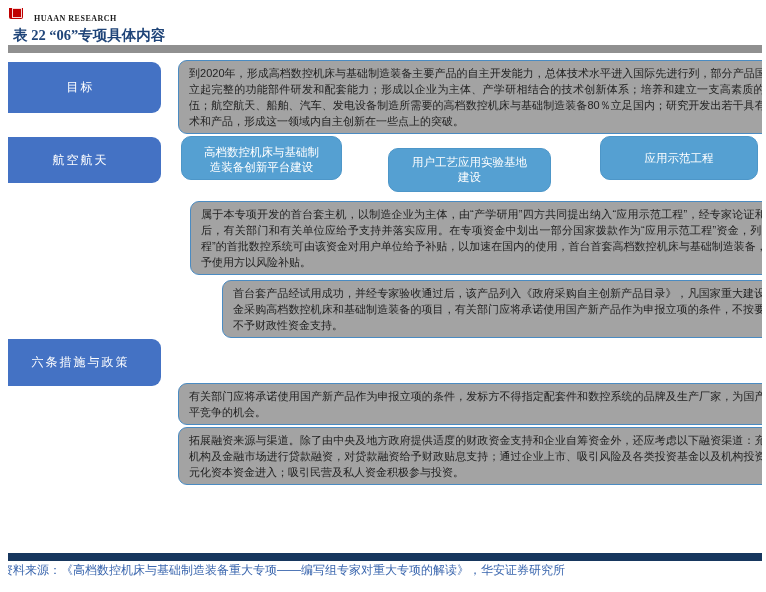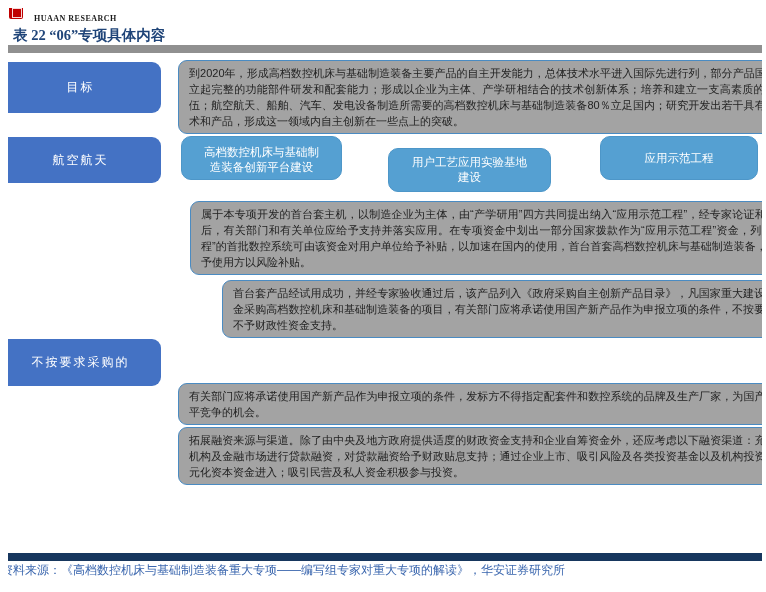--- a/index.html
+++ b/index.html
@@ -74,21 +74,21 @@
     <span>高档数控机床与基础制造装备创新平台建设</span>
   </div>
   <div class="pill pill-1">
     <span>用户工艺应用实验基地建设</span>
   </div>
   <div class="pill pill-2">
     <span>应用示范工程</span>
   </div>
 
   <div class="side-label lbl-measures">
-    <span>不按要求采购的</span>
+    <span>六条措施与政策</span>
   </div>
   <div class="cbox box-m0">属于本专项开发的首台套主机，以制造企业为主体，由“产学研用”四方共同提出纳入“应用示范工程”，经专家论证和领导小组批准后，有关部门和有关单位应给予支持并落实应用。在专项资金中划出一部分国家拨款作为“应用示范工程”资金，列入“应用示范工程”的首批数控系统可由该资金对用户单位给予补贴，以加速在国内的使用，首台首套高档数控机床与基础制造装备，可由该资金给予使用方以风险补贴。</div>
   <div class="cbox box-m1">首台套产品经试用成功，并经专家验收通过后，该产品列入《政府采购自主创新产品目录》，凡国家重大建设项目和使用财政性资金采购高档数控机床和基础制造装备的项目，有关部门应将承诺使用国产新产品作为申报立项的条件，不按要求采购的，主管部门不予财政性资金支持。</div>
   <div class="cbox box-m3">有关部门应将承诺使用国产新产品作为申报立项的条件，发标方不得指定配套件和数控系统的品牌及生产厂家，为国产设备创造公平竞争的机会。</div>
   <div class="cbox box-m4">拓展融资来源与渠道。除了由中央及地方政府提供适度的财政资金支持和企业自筹资金外，还应考虑以下融资渠道：充分利用金融机构及金融市场进行贷款融资，对贷款融资给予财政贴息支持；通过企业上市、吸引风险及各类投资基金以及机构投资者等各种多元化资本资金进入；吸引民营及私人资金积极参与投资。</div>
 
   <div class="bottom-rule"></div>
   <div class="source">资料来源：《高档数控机床与基础制造装备重大专项——编写组专家对重大专项的解读》，华安证券研究所</div>
 
 </div>

